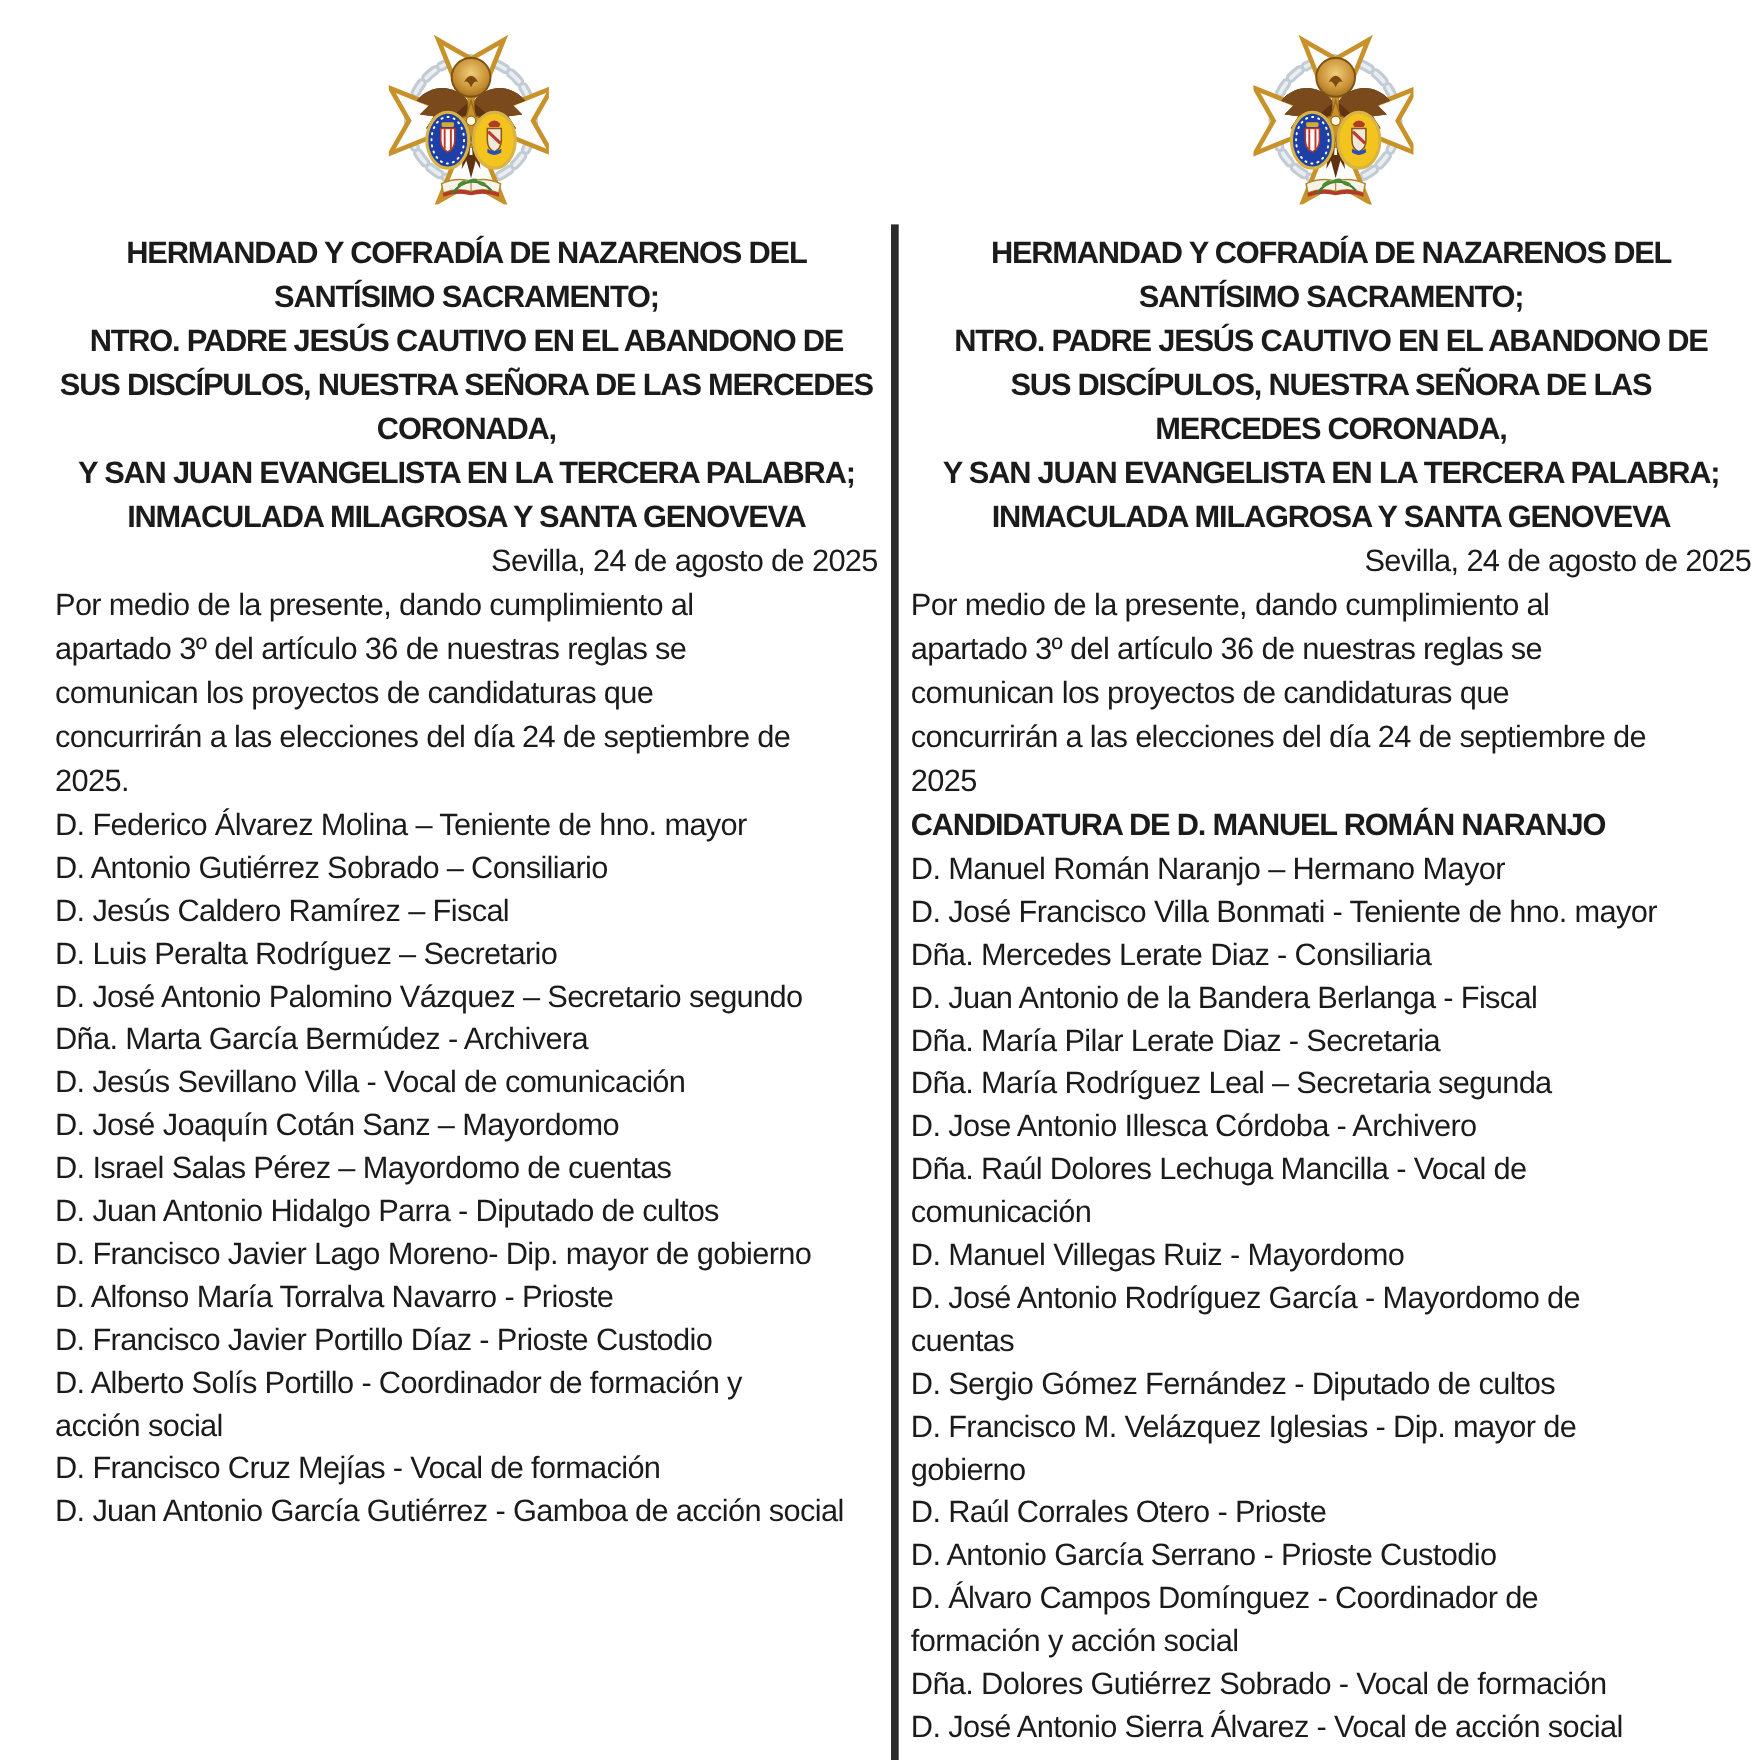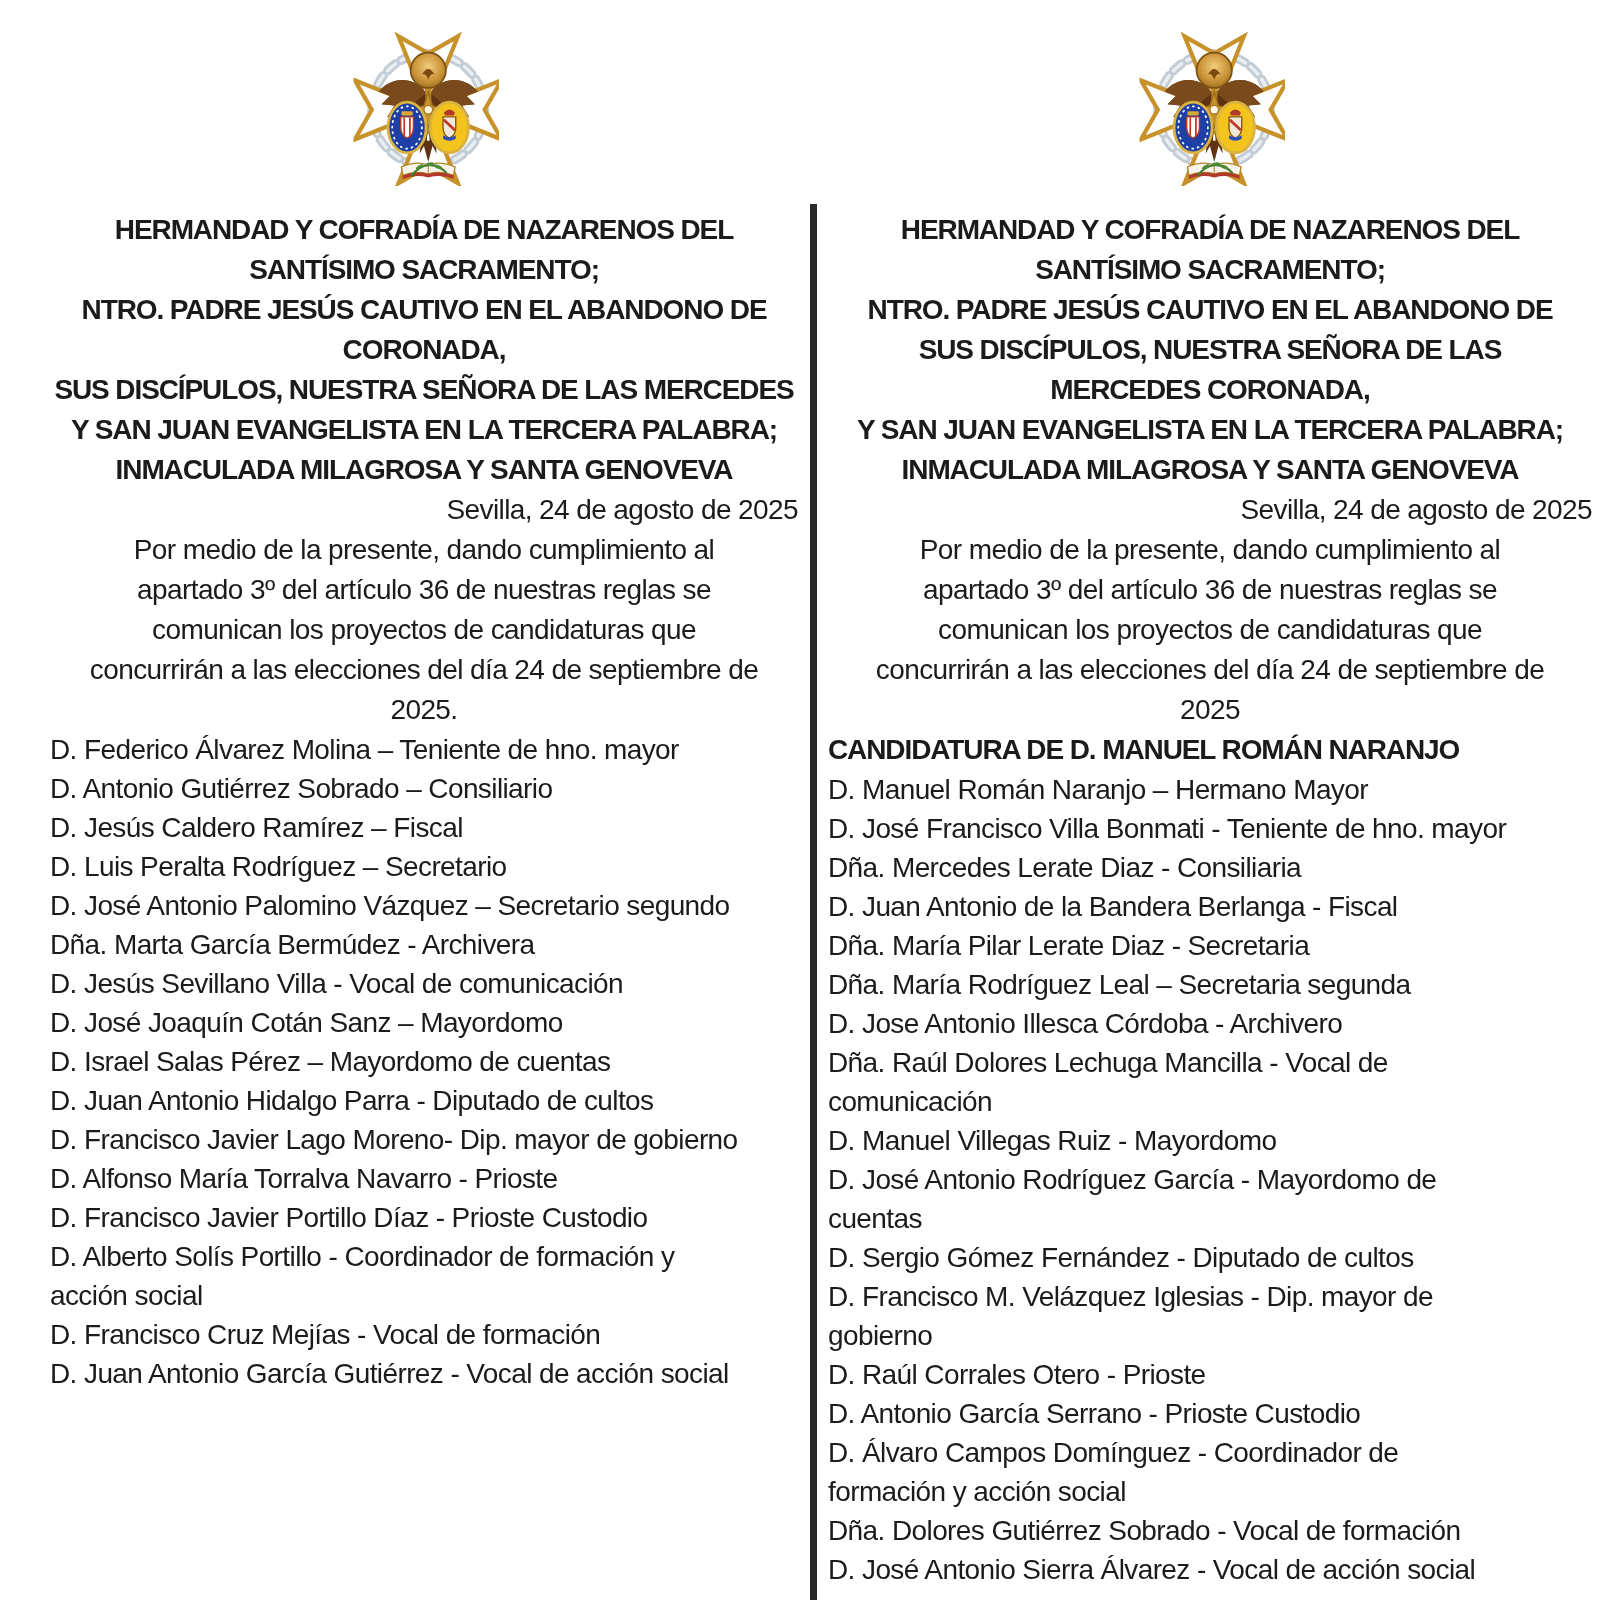--- a/index.html
+++ b/index.html
@@ -30,21 +30,21 @@
     font-size:28px; line-height:40px;
     letter-spacing:-1.1px;
     margin-top:24px;
   }
   .org-header-line { white-space:nowrap; }
 
   .date-line {
     text-align:right;
     font-size:28px; line-height:40px; letter-spacing:-0.6px;
   }
-  .intro { text-align:center; font-size:28px; line-height:40px; letter-spacing:-0.6px; }
+  .intro { font-size:28px; line-height:40px; letter-spacing:-0.6px; }
   .intro-line { white-space:nowrap; }
 
   .candidacy-title {
     font-weight:700;
     font-size:28px; line-height:40px; letter-spacing:-1.1px;
     margin:0; text-align:left;
     white-space:nowrap;
   }
 
   .members {
@@ -122,22 +122,22 @@
   <div class="divider"></div>
 
   <section class="column column-left">
     <svg class="emblem" viewBox="-6 -2 212 224">
       <use href="#emblem-graphic"></use>
     </svg>
     <header class="org-header">
       <div class="org-header-line">HERMANDAD Y COFRADÍA DE NAZARENOS DEL</div>
       <div class="org-header-line">SANTÍSIMO SACRAMENTO;</div>
       <div class="org-header-line">NTRO. PADRE JESÚS CAUTIVO EN EL ABANDONO DE</div>
+      <div class="org-header-line">SUS DISCÍPULOS, NUESTRA SEÑORA DE LAS MERCEDES</div>
       <div class="org-header-line">CORONADA,</div>
-      <div class="org-header-line">SUS DISCÍPULOS, NUESTRA SEÑORA DE LAS MERCEDES</div>
       <div class="org-header-line">Y SAN JUAN EVANGELISTA EN LA TERCERA PALABRA;</div>
       <div class="org-header-line">INMACULADA MILAGROSA Y SANTA GENOVEVA</div>
     </header>
     <div class="date-line">Sevilla, 24 de agosto de 2025</div>
     <div class="intro">
       <div class="intro-line">Por medio de la presente, dando cumplimiento al</div>
       <div class="intro-line">apartado 3º del artículo 36 de nuestras reglas se</div>
       <div class="intro-line">comunican los proyectos de candidaturas que</div>
       <div class="intro-line">concurrirán a las elecciones del día 24 de septiembre de</div>
       <div class="intro-line">2025.</div>
@@ -152,21 +152,21 @@
       <li>D. Jesús Sevillano Villa - Vocal de comunicación</li>
       <li>D. José Joaquín Cotán Sanz – Mayordomo</li>
       <li>D. Israel Salas Pérez – Mayordomo de cuentas</li>
       <li>D. Juan Antonio Hidalgo Parra - Diputado de cultos</li>
       <li>D. Francisco Javier Lago Moreno- Dip. mayor de gobierno</li>
       <li>D. Alfonso María Torralva Navarro - Prioste</li>
       <li>D. Francisco Javier Portillo Díaz - Prioste Custodio</li>
       <li>D. Alberto Solís Portillo - Coordinador de formación y
 acción social</li>
       <li>D. Francisco Cruz Mejías - Vocal de formación</li>
-      <li>D. Juan Antonio García Gutiérrez - Vocal de acción social</li>
+      <li>D. Juan Antonio García Gutiérrez - Gamboa de acción social</li>
     </ul>
   </section>
 
   <section class="column column-right">
     <svg class="emblem" viewBox="-6 -2 212 224">
       <use href="#emblem-graphic"></use>
     </svg>
     <header class="org-header">
       <div class="org-header-line">HERMANDAD Y COFRADÍA DE NAZARENOS DEL</div>
       <div class="org-header-line">SANTÍSIMO SACRAMENTO;</div>

